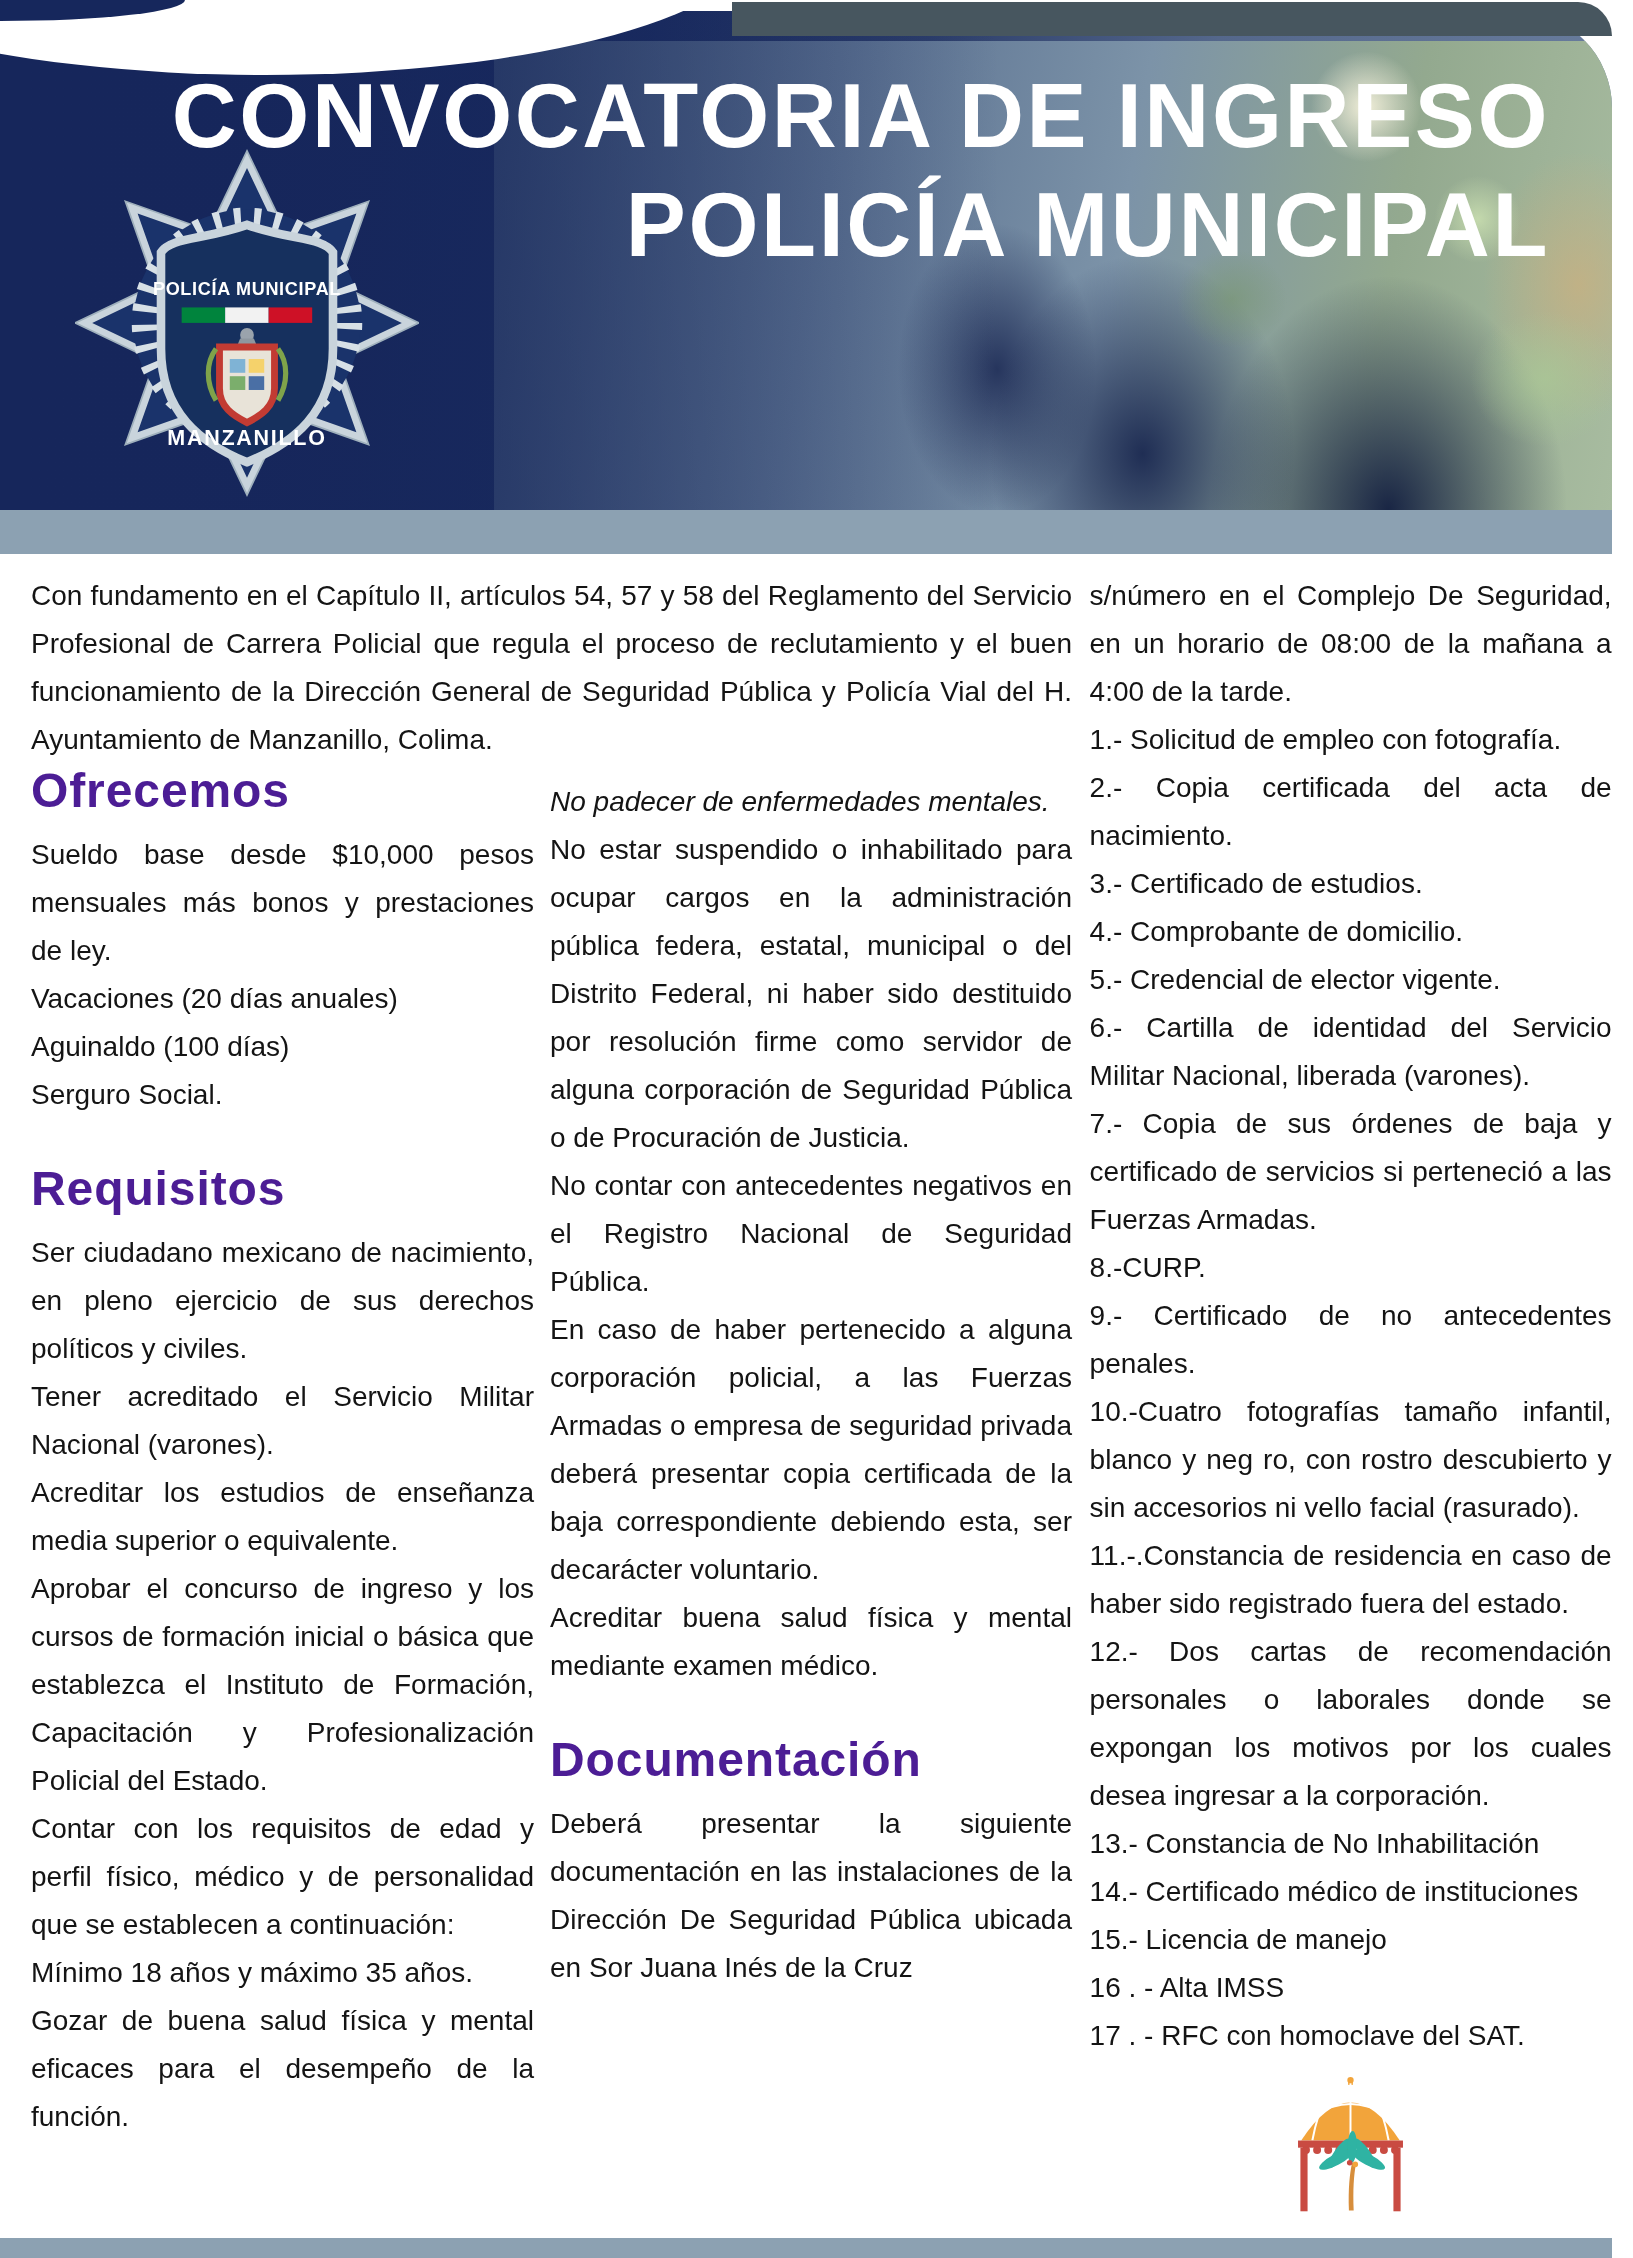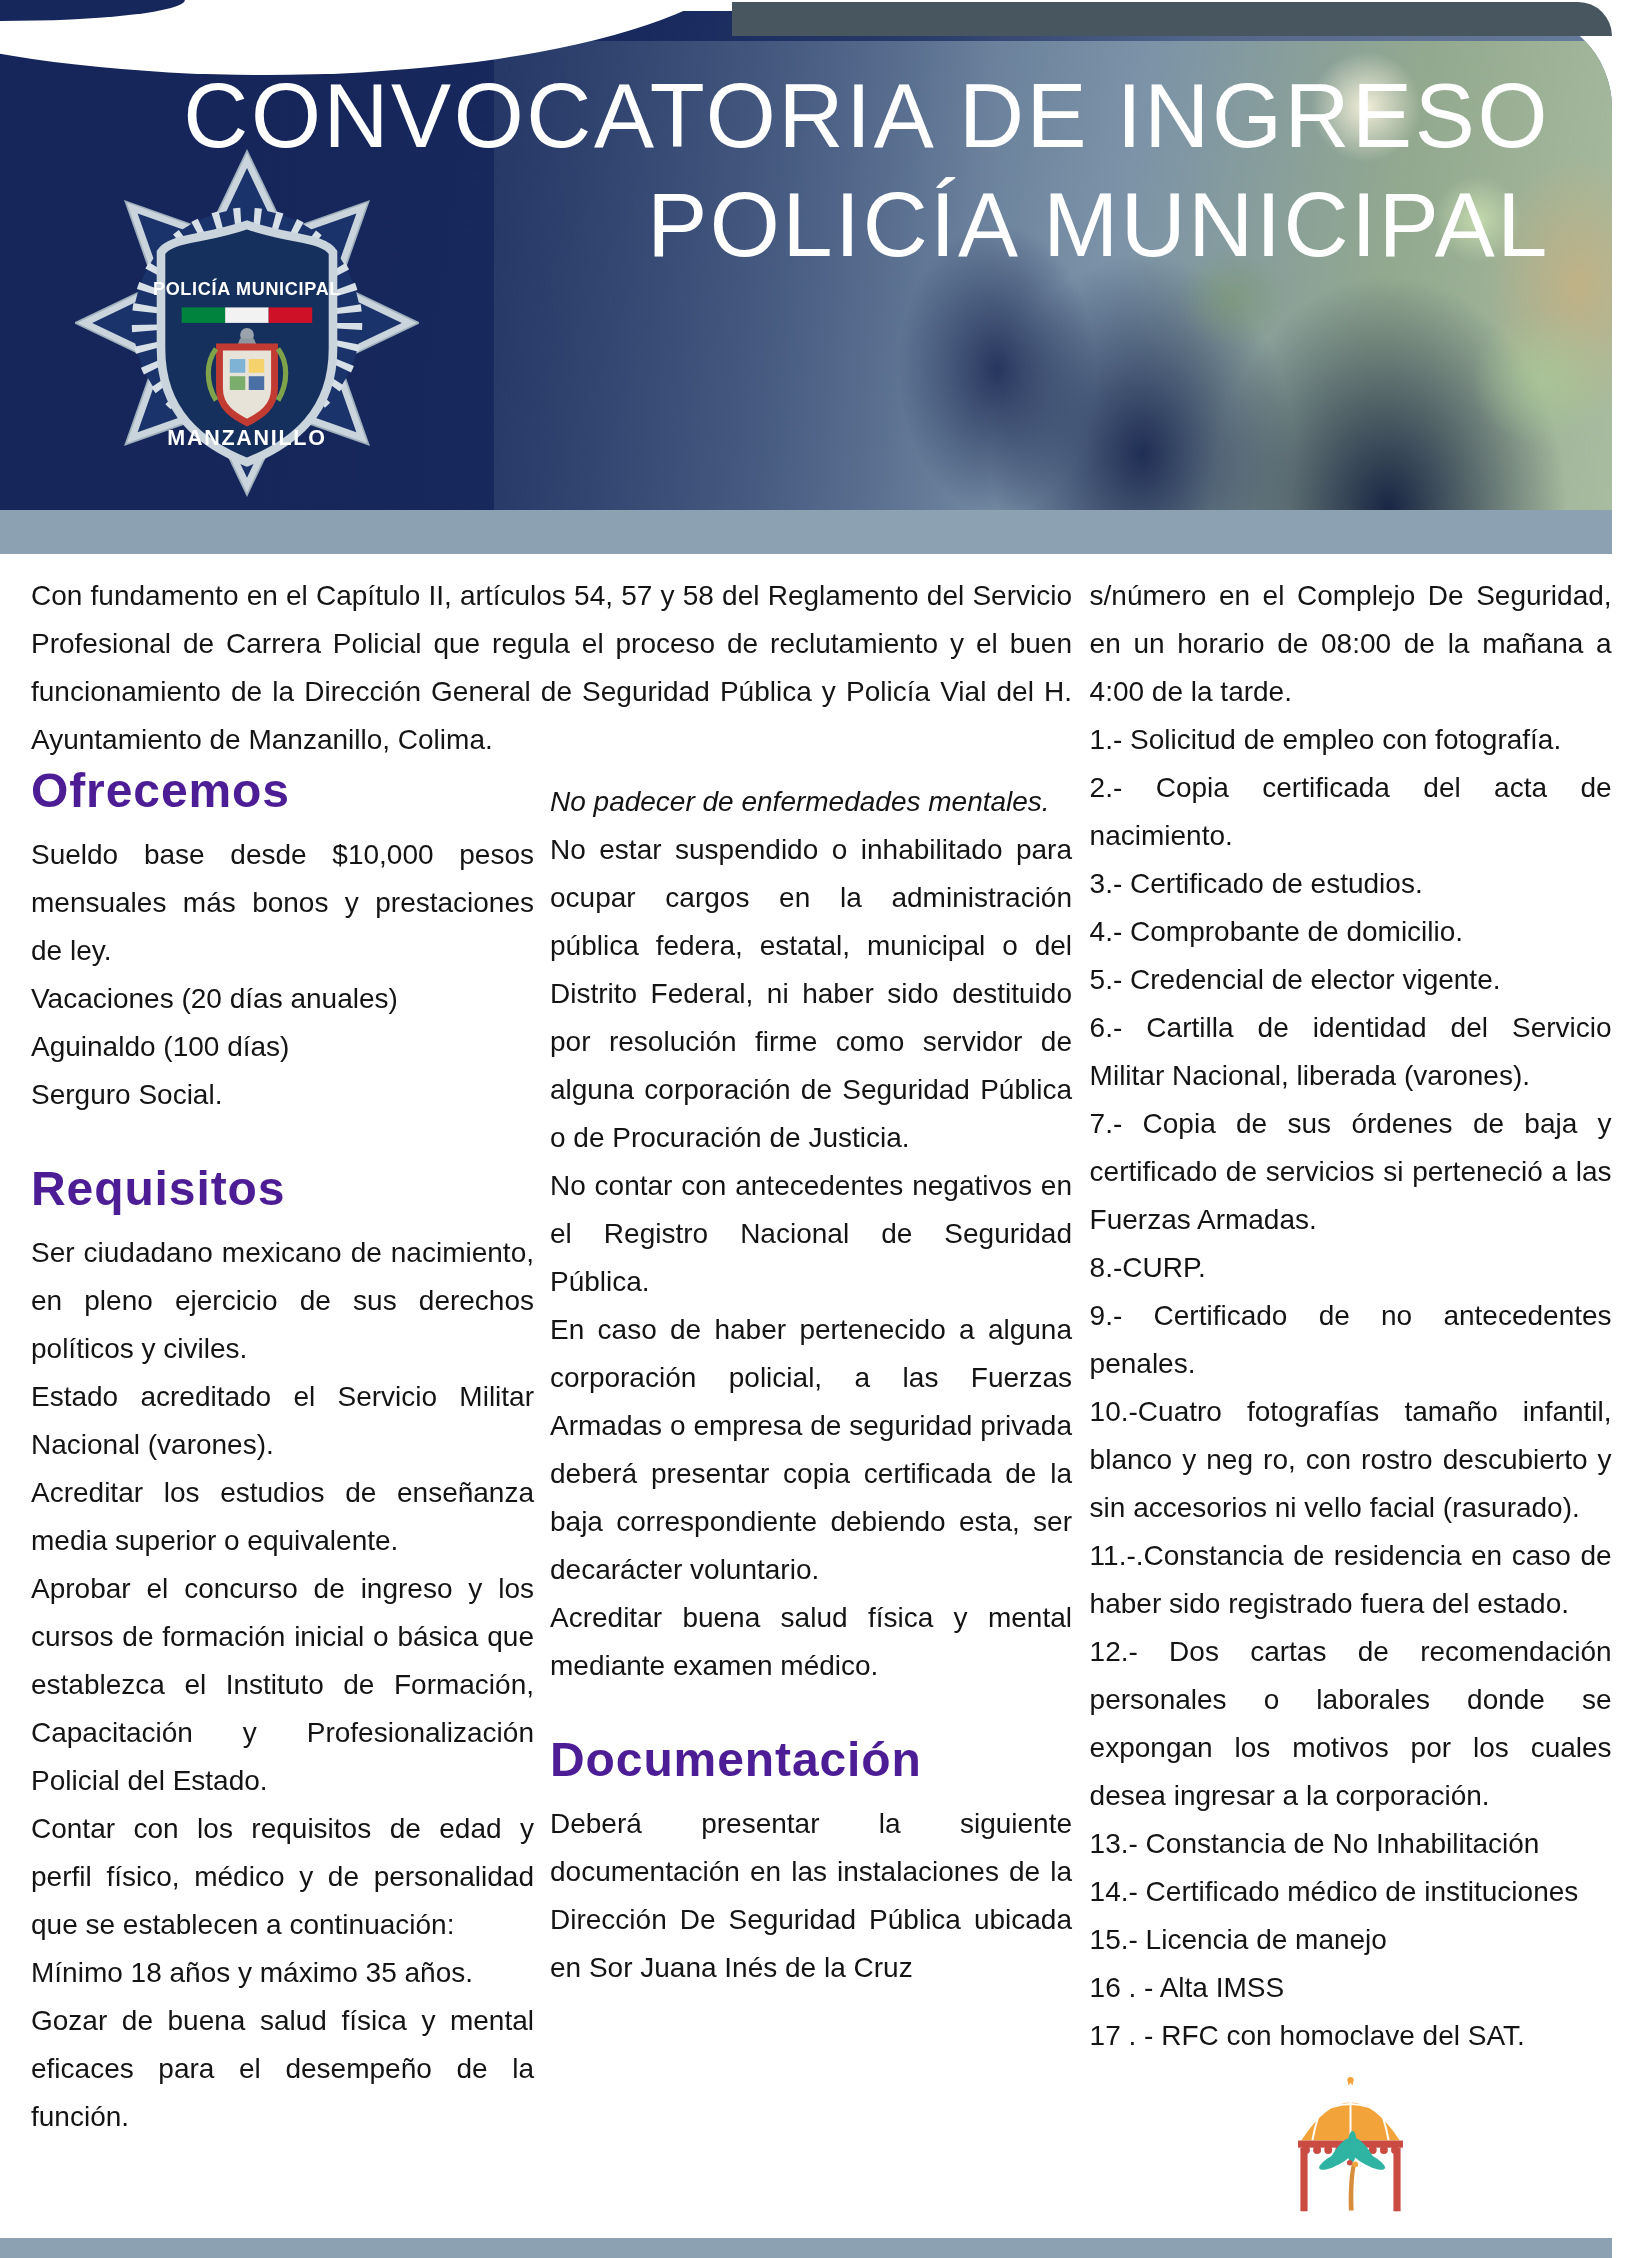--- a/index.html
+++ b/index.html
@@ -37,21 +37,21 @@
   .swoosh{
     position:absolute;left:-229px;top:-198px;width:988px;height:273px;
     background:#ffffff;border-radius:50%;z-index:3;
   }
   .ear{
     position:absolute;top:0;left:0;width:185px;height:21px;background:#16275C;z-index:4;
     border-bottom-right-radius:185px 21px;
   }
   .title-wrap{
     position:absolute;top:51px;right:62px;text-align:right;z-index:5;color:#ffffff;
-    font-weight:normal;font-size:90px;line-height:109px;letter-spacing:2.6px;white-space:nowrap;
+    font-weight:bold;font-size:90px;line-height:109px;letter-spacing:2.6px;white-space:nowrap;
   }
   .badge{position:absolute;left:75px;top:131px;z-index:6;}
   
   .bar{position:absolute;left:0;width:1612px;background:#8CA1B2;z-index:2;}
   .bar.top{top:510px;height:44px;}
   .bar.bottom{top:2238px;height:20px;}
   
   .content{
     position:absolute;top:572px;left:31px;width:1581px;display:flex;column-gap:17.6px;z-index:1;
     font-size:28px;line-height:48px;
@@ -124,21 +124,21 @@
     <div class="two-col">
       <div class="colA">
         <h2 class="sec">Ofrecemos</h2>
         <p>Sueldo base desde $10,000 pesos mensuales más bonos y prestaciones de ley.</p>
         <p>Vacaciones (20 días anuales)</p>
         <p>Aguinaldo (100 días)</p>
         <p>Serguro  Social.</p>
 
         <h2 class="sec later">Requisitos</h2>
         <p>Ser ciudadano mexicano de nacimiento, en pleno ejercicio de sus derechos políticos y civiles.</p>
-        <p>Estado acreditado el Servicio Militar Nacional (varones).</p>
+        <p>Tener acreditado el Servicio Militar Nacional (varones).</p>
         <p>Acreditar los estudios de enseñanza media superior o equivalente.</p>
         <p>Aprobar el concurso de ingreso y los cursos de formación inicial o básica que establezca el Instituto de Formación, Capacitación y Profesionalización Policial del Estado.</p>
         <p>Contar con los requisitos de edad y perfil físico, médico y de personalidad que se establecen a continuación:</p>
         <p>Mínimo 18 años y máximo 35 años.</p>
         <p>Gozar de buena salud física y mental eficaces para el desempeño de la función.</p>
       </div>
 
       <div class="colB">
         <p class="first">No padecer de enfermedades mentales.</p>
         <p>No estar suspendido o inhabilitado para ocupar cargos en la administración pública federa, estatal, municipal o del Distrito Federal, ni haber sido destituido por resolución firme como servidor de alguna corporación de Seguridad Pública o de Procuración de Justicia.</p>

